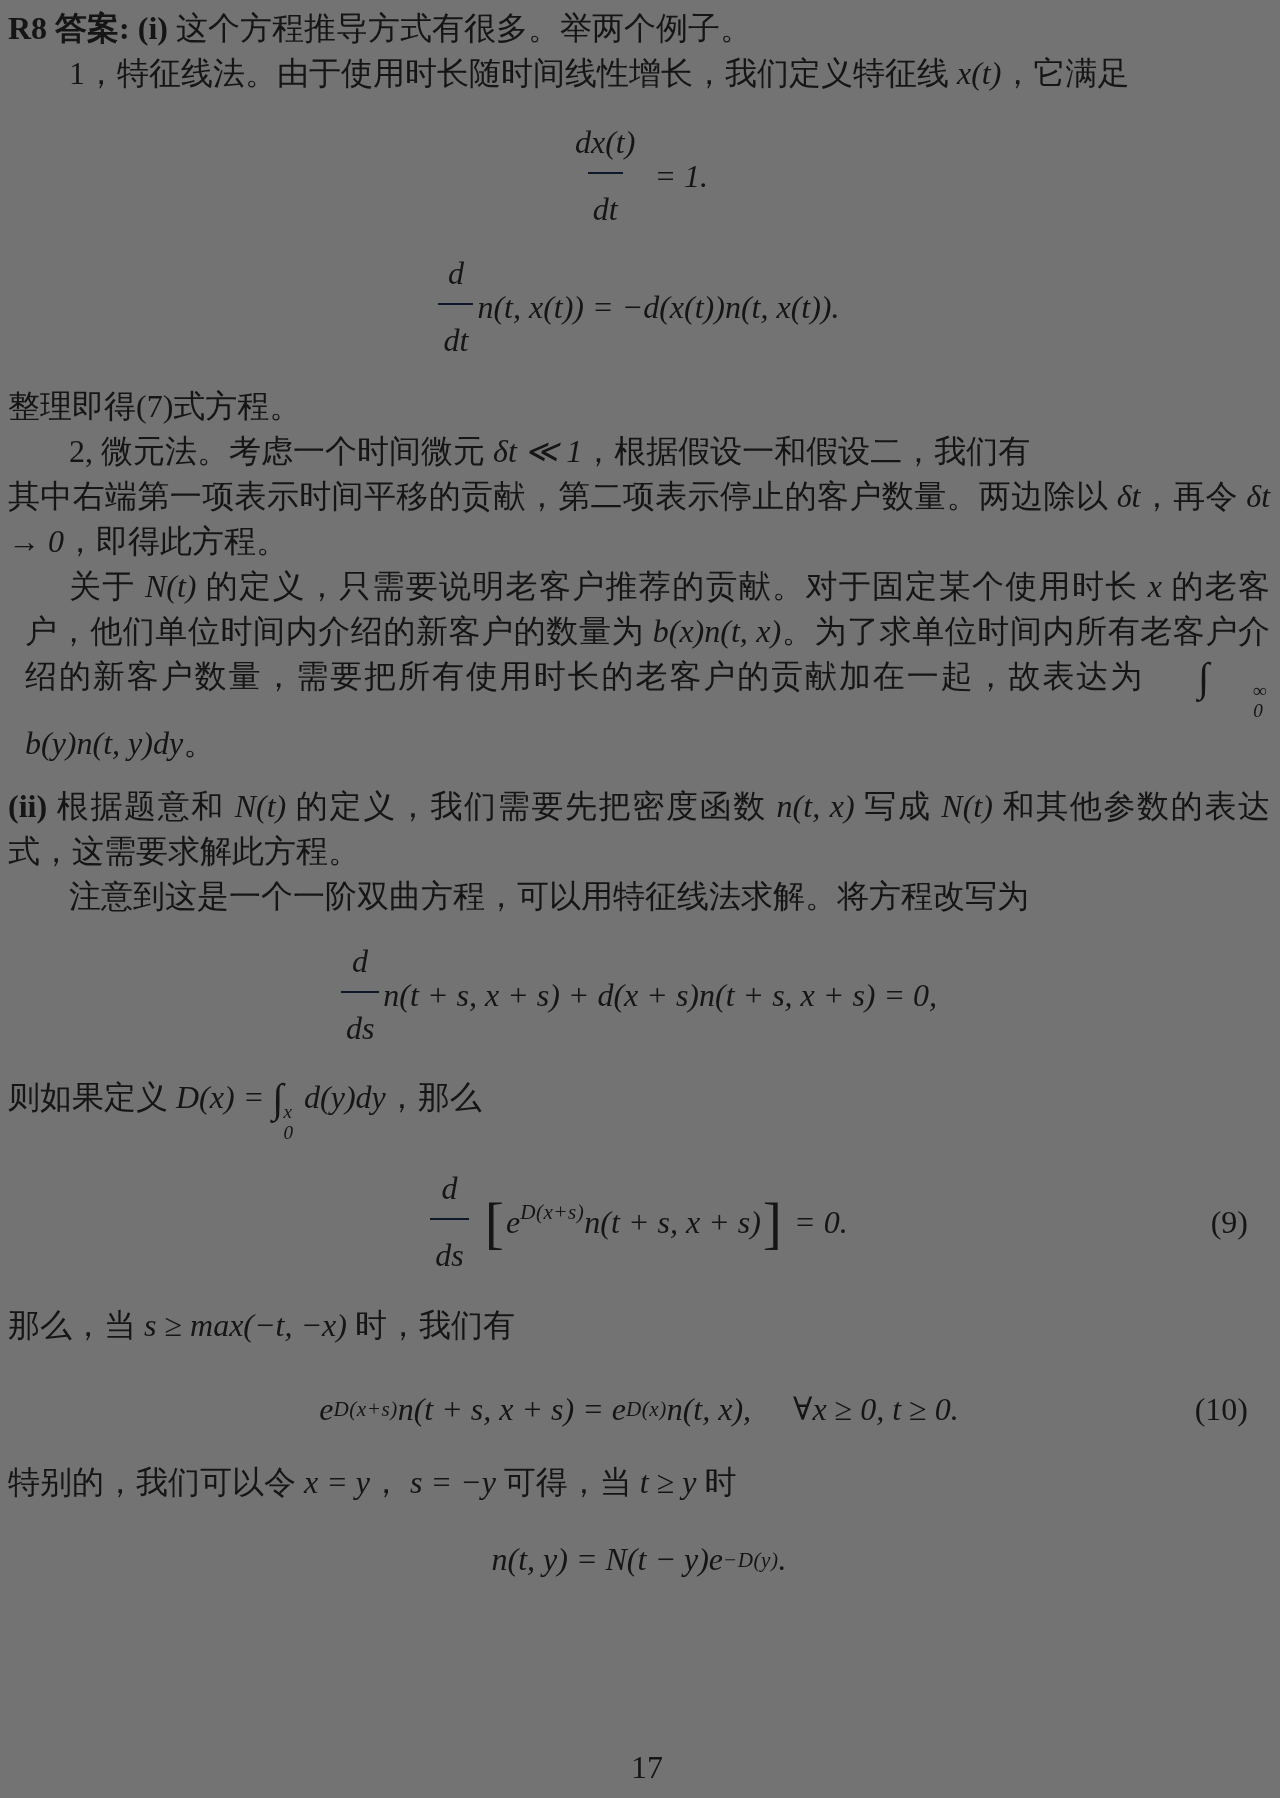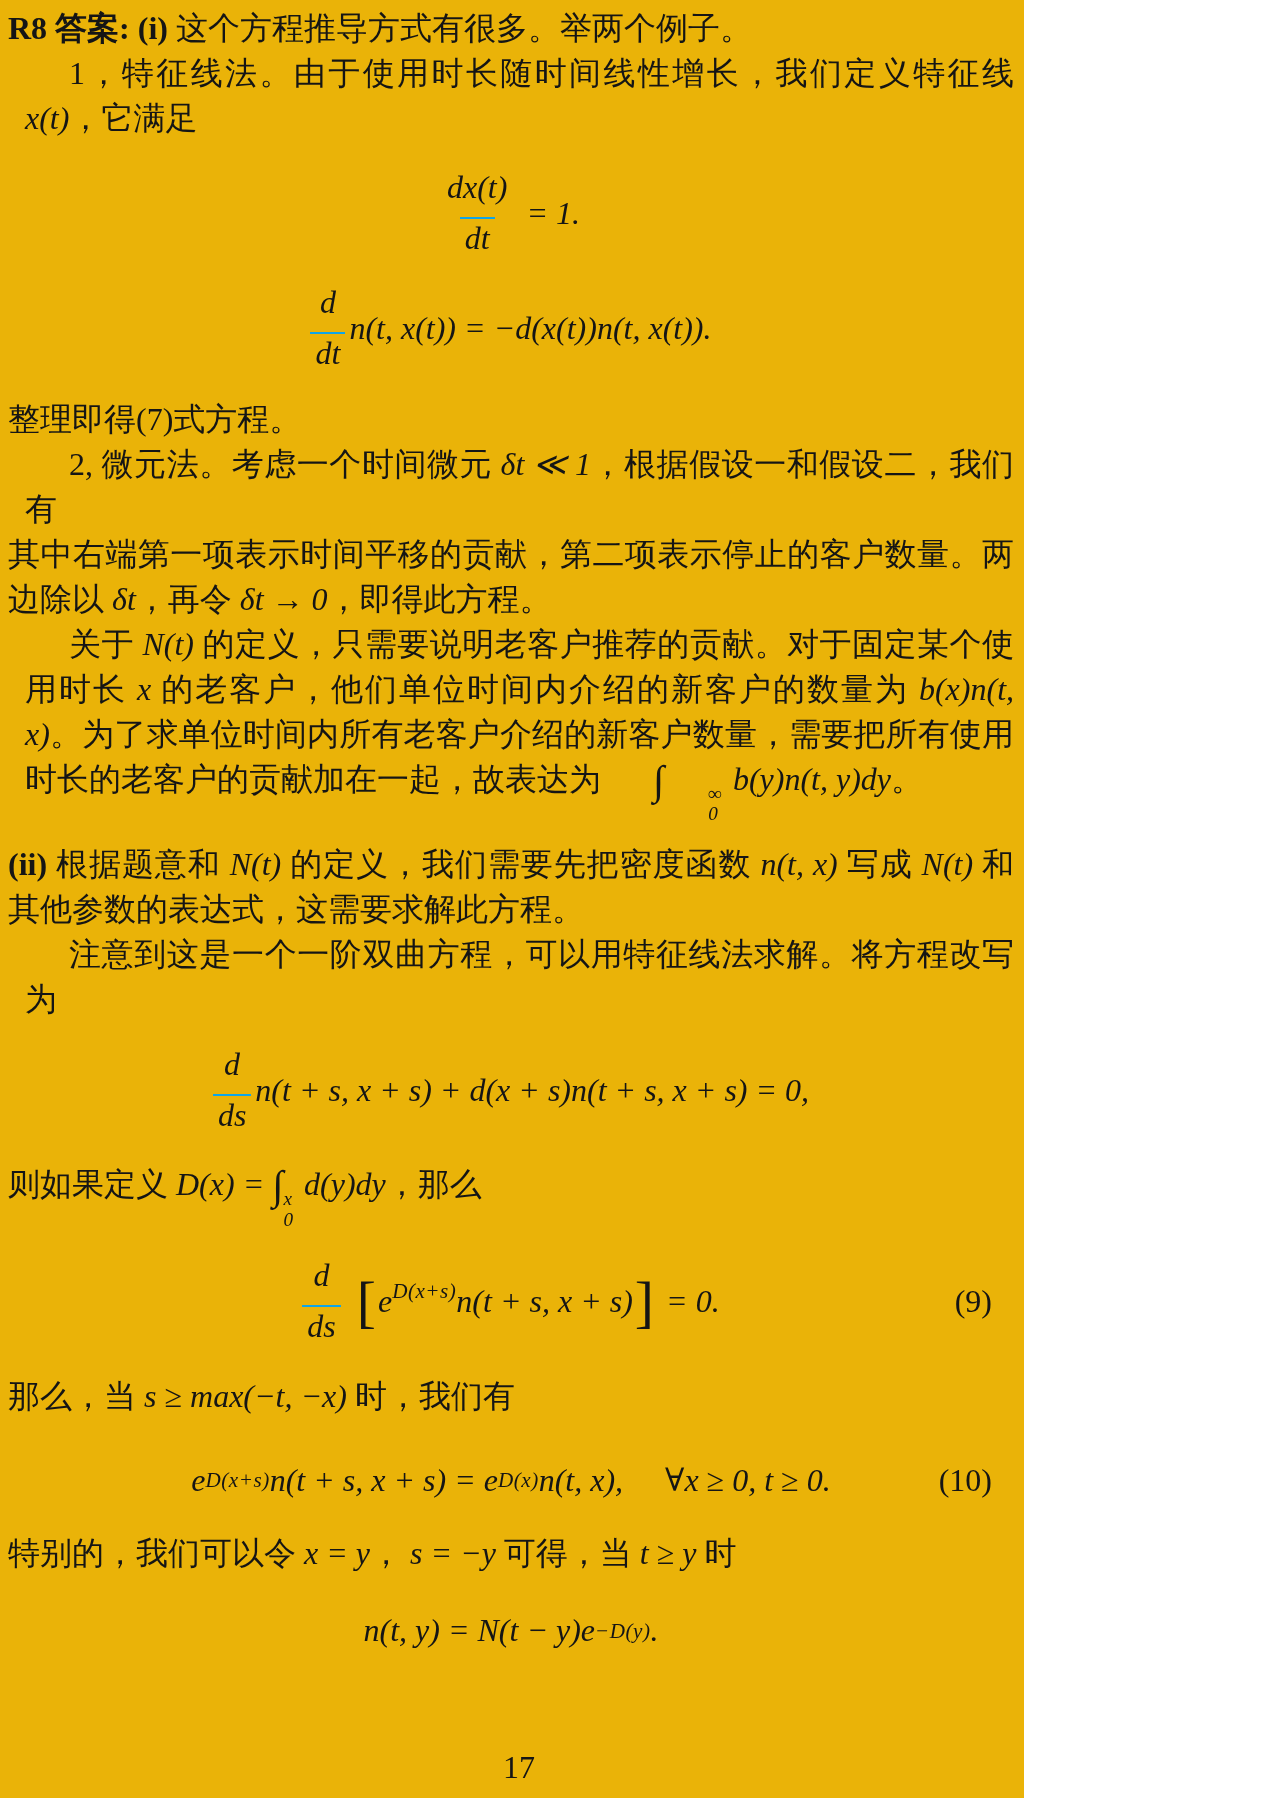--- a/index.html
+++ b/index.html
@@ -6,23 +6,23 @@
   body {
     width: 1280px; height: 1798px;
     color: #151515;
     font-family: "Liberation Serif", "DejaVu Serif", serif;
     font-size: 32px;
     overflow: hidden;
   }
   .page {
     position: relative;
     box-sizing: border-box;
-    width: 1024px; height: 1798px;
+    width: 1280px; height: 1798px;
     padding: 6px 10px 0 8px;
-    background: #eab308;
+    background: #737373;
   }
   p.para {
     margin: 0;
     line-height: 45px;
     text-align: justify;
     text-justify: inter-ideograph;
   }
   p.indent { text-indent: 44px; margin-left: 17px; }
   p.gap-top { margin-top: 18px; }
   .b { font-weight: bold; }
@@ -43,21 +43,21 @@
     flex-direction: column;
     align-items: center;
     margin-right: 4px;
     vertical-align: middle;
   }
   .frac .num, .frac .den {
     display: block;
     line-height: 1.06;
     padding: 0 5px;
   }
-  .frac .den { border-top: 2px solid #0ea5e9; padding-top: 3px; }
+  .frac .den { border-top: 2px solid #0f172a; padding-top: 19px; }
   .frac .num { padding-bottom: 12px; }
   .supx {
     font-size: 0.66em;
     vertical-align: 14px;
     line-height: 0;
     letter-spacing: 0.5px;
   }
   .bigbr {
     font-style: normal;
     font-size: 1.8em;

